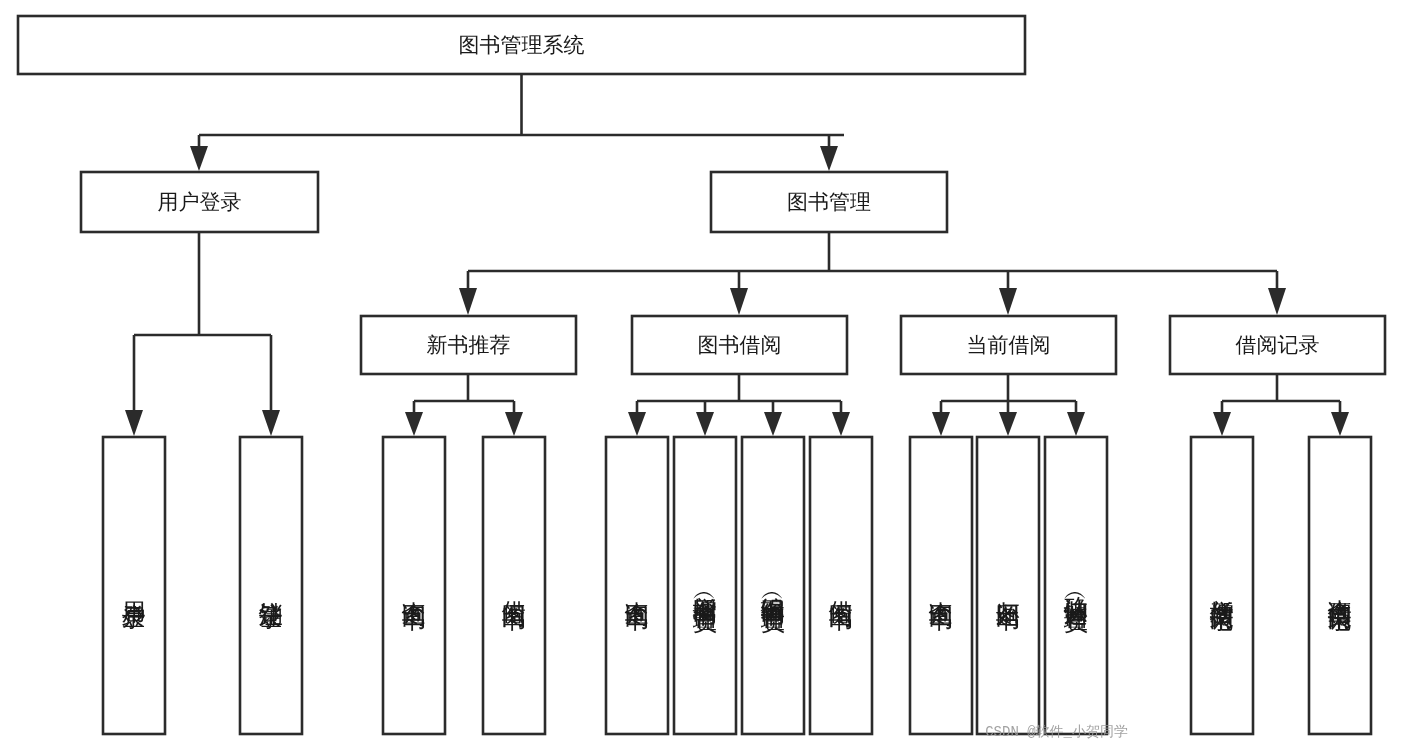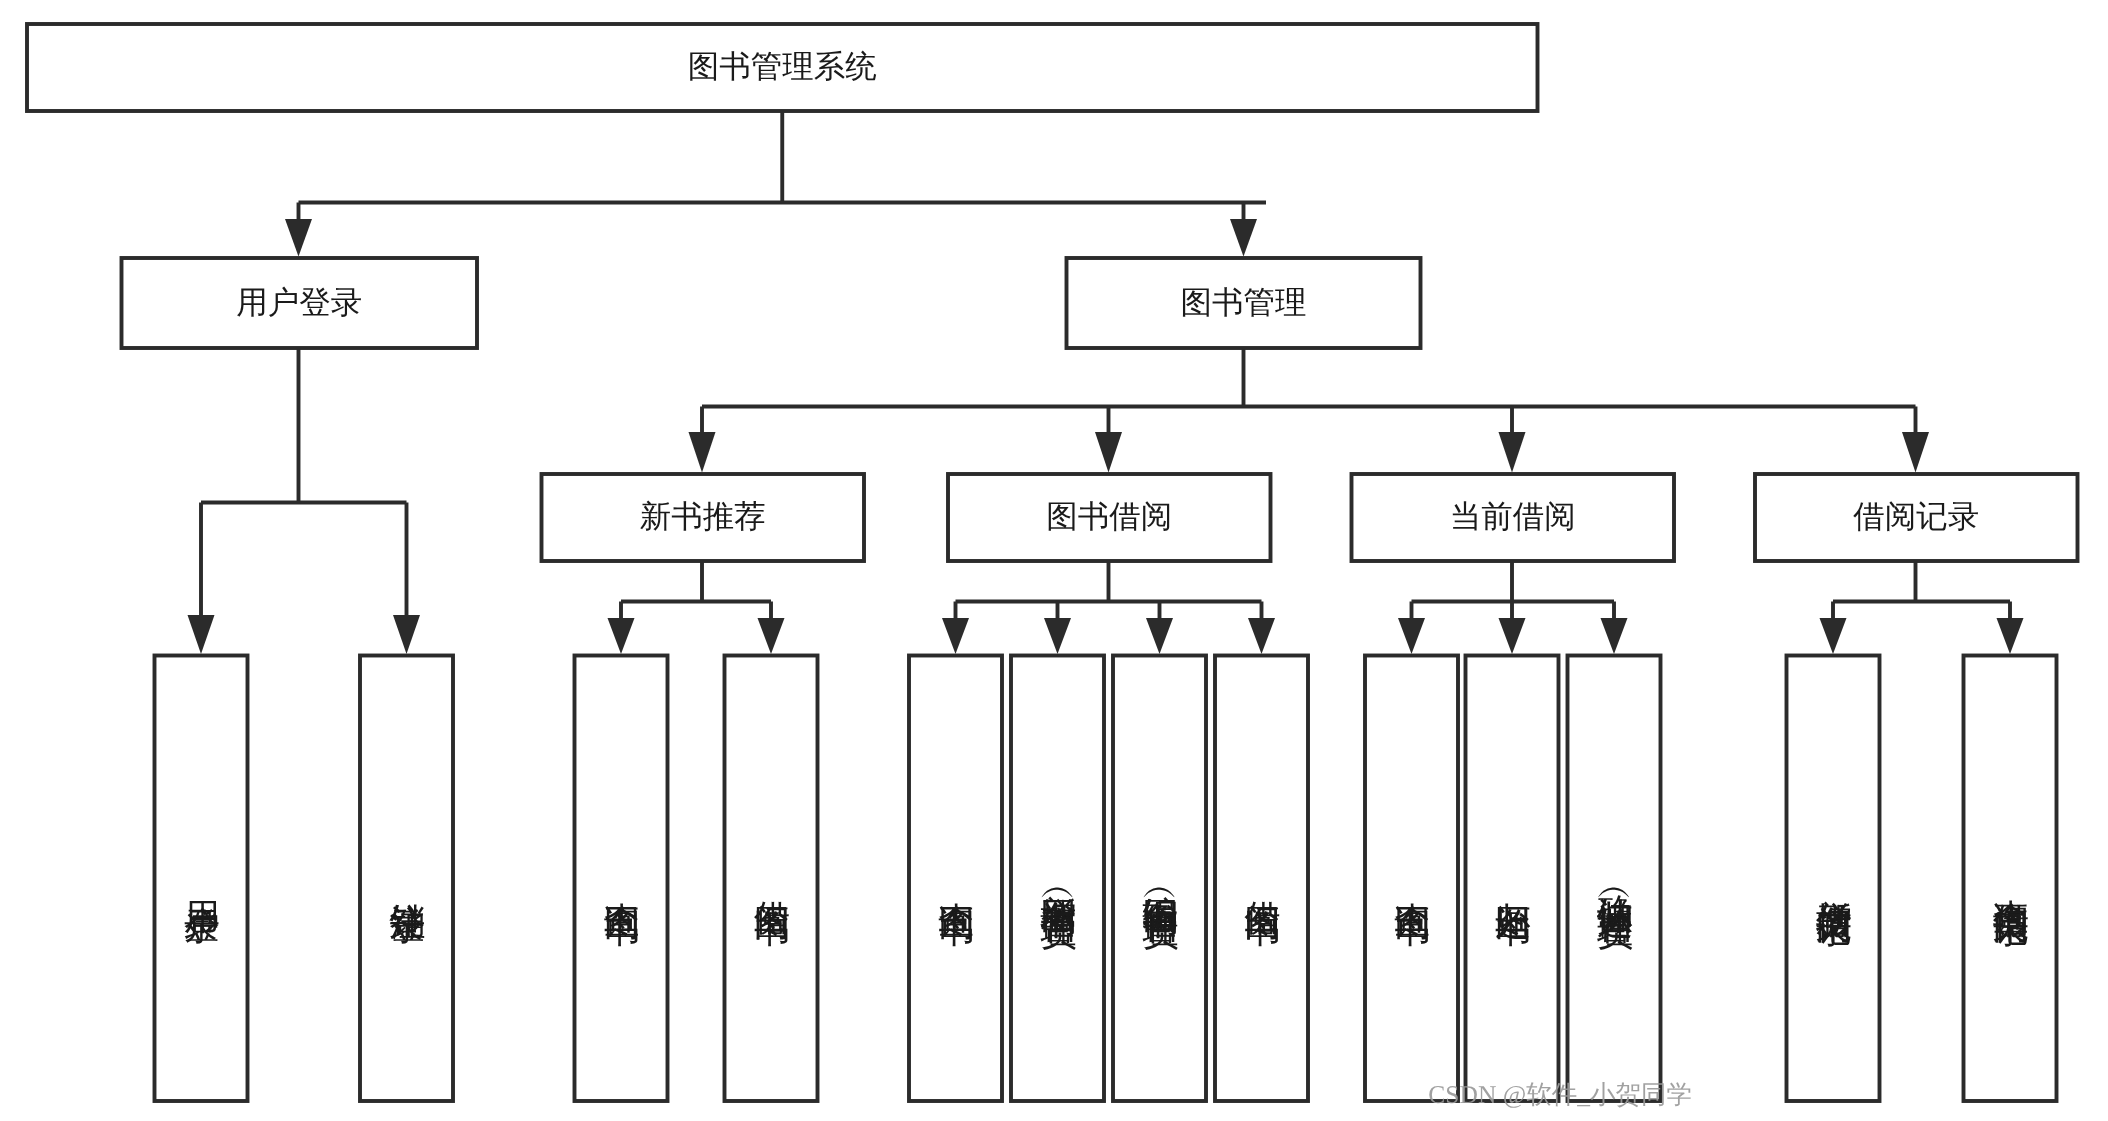--- a/index.html
+++ b/index.html
@@ -61,22 +61,22 @@
     align-items: center;
     justify-content: center;
     text-align: center;
     white-space: nowrap;
     pointer-events: none;
   }
   .watermark {
     position: absolute;
     right: 8px;
     bottom: 6px;
-    font-family: Liberation Serif, serif;
-    font-size: 17px;
+    font-family: Liberation Mono, monospace;
+    font-size: 14px;
     color: #9a9a9a;
     white-space: nowrap;
     opacity: 0.92;
     margin-left: 13px;
   }
 </style>
 </head>
 <body>
 
 <div id="diagram-root">

